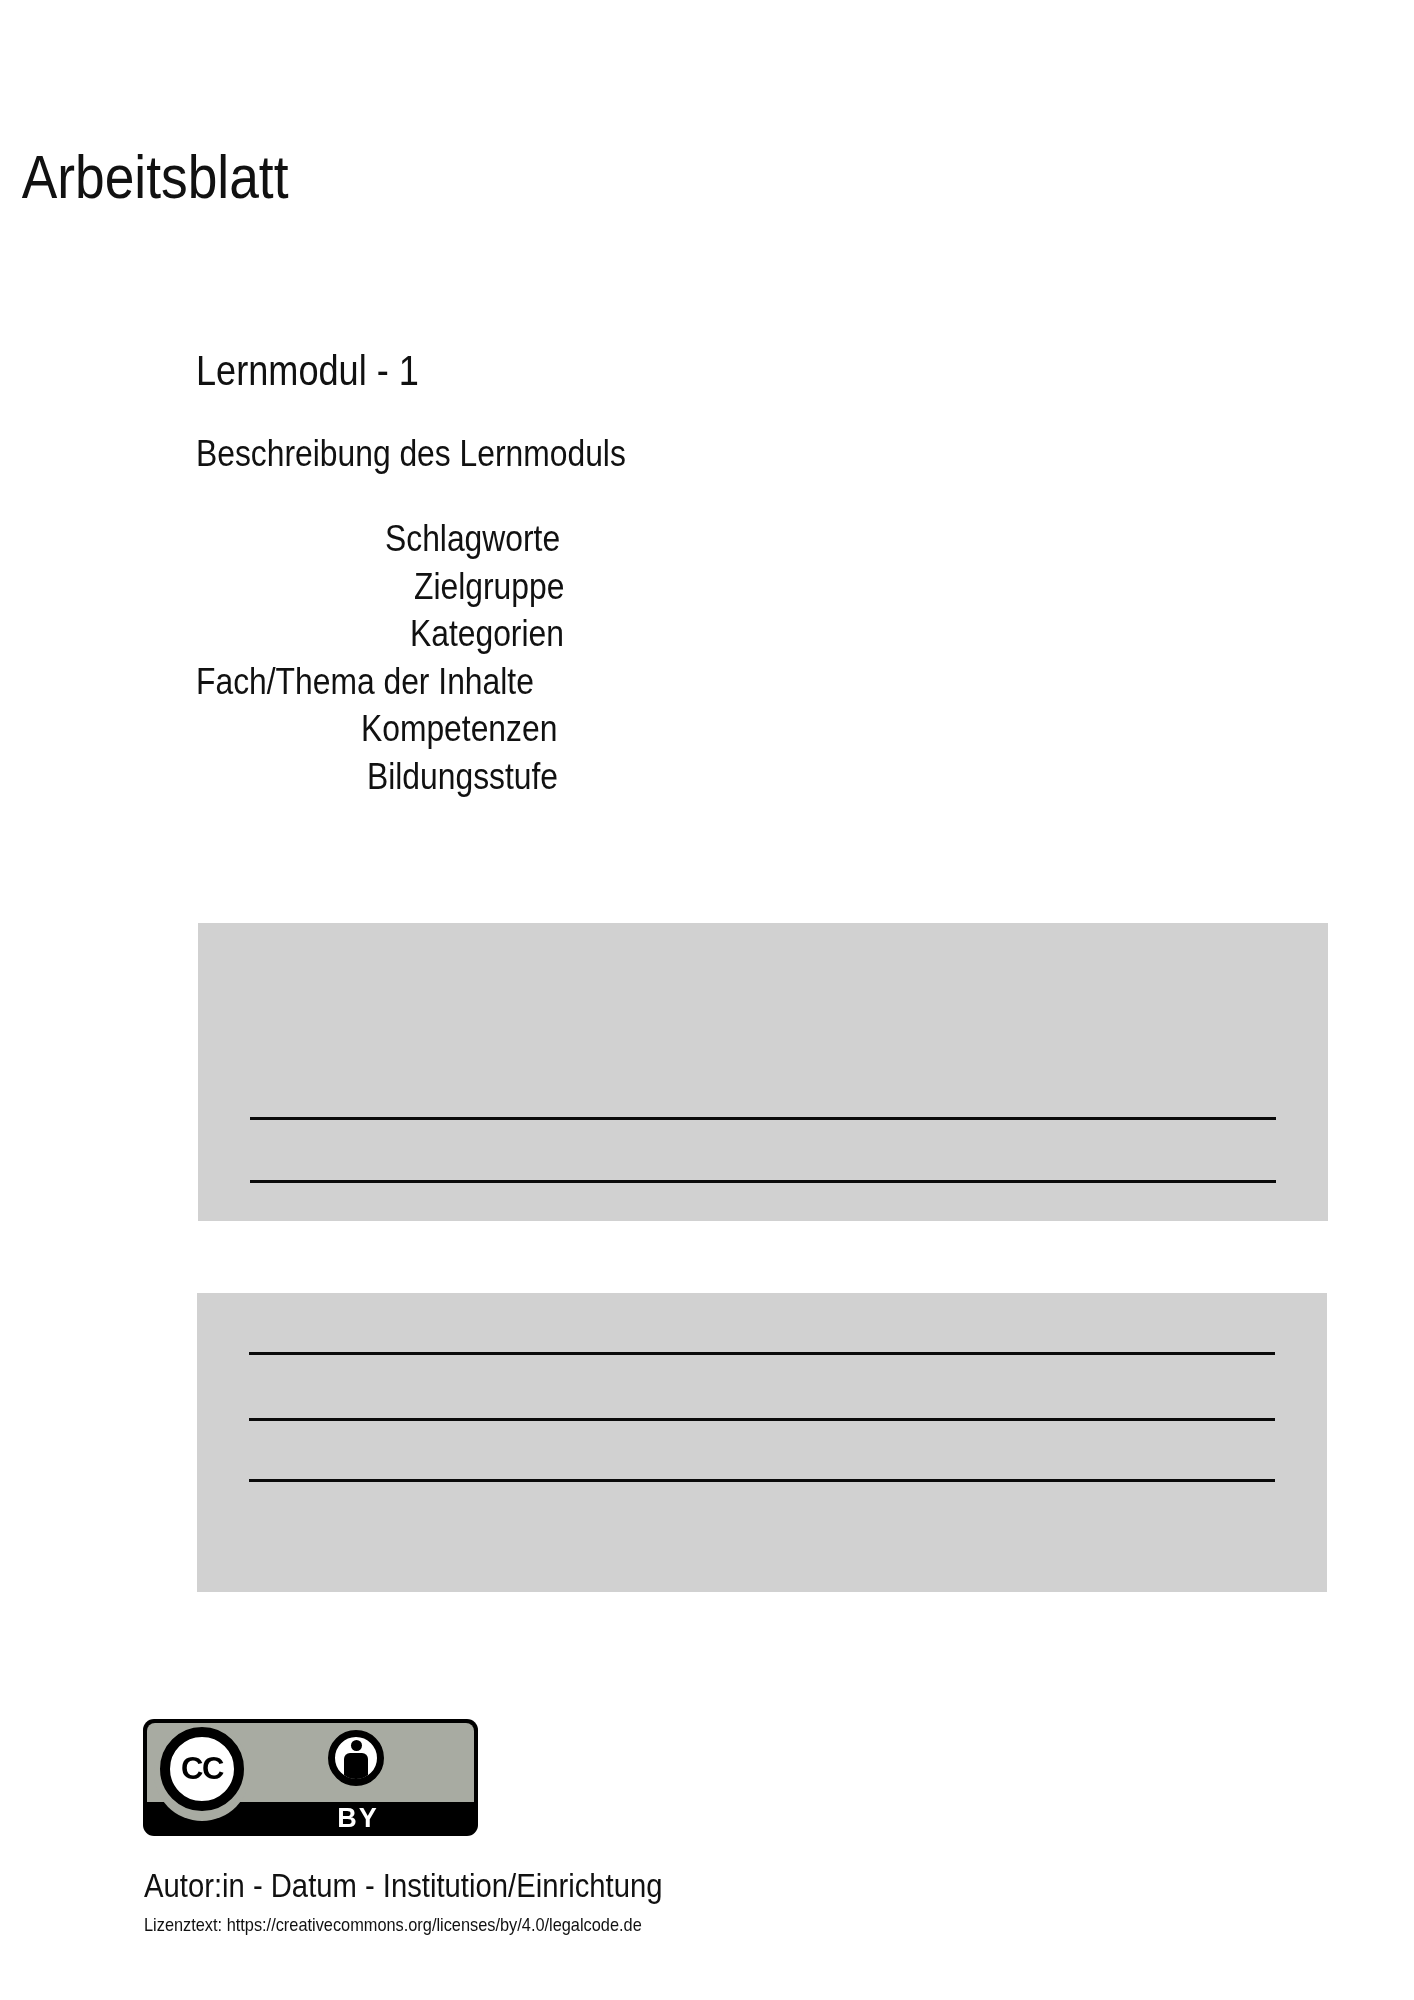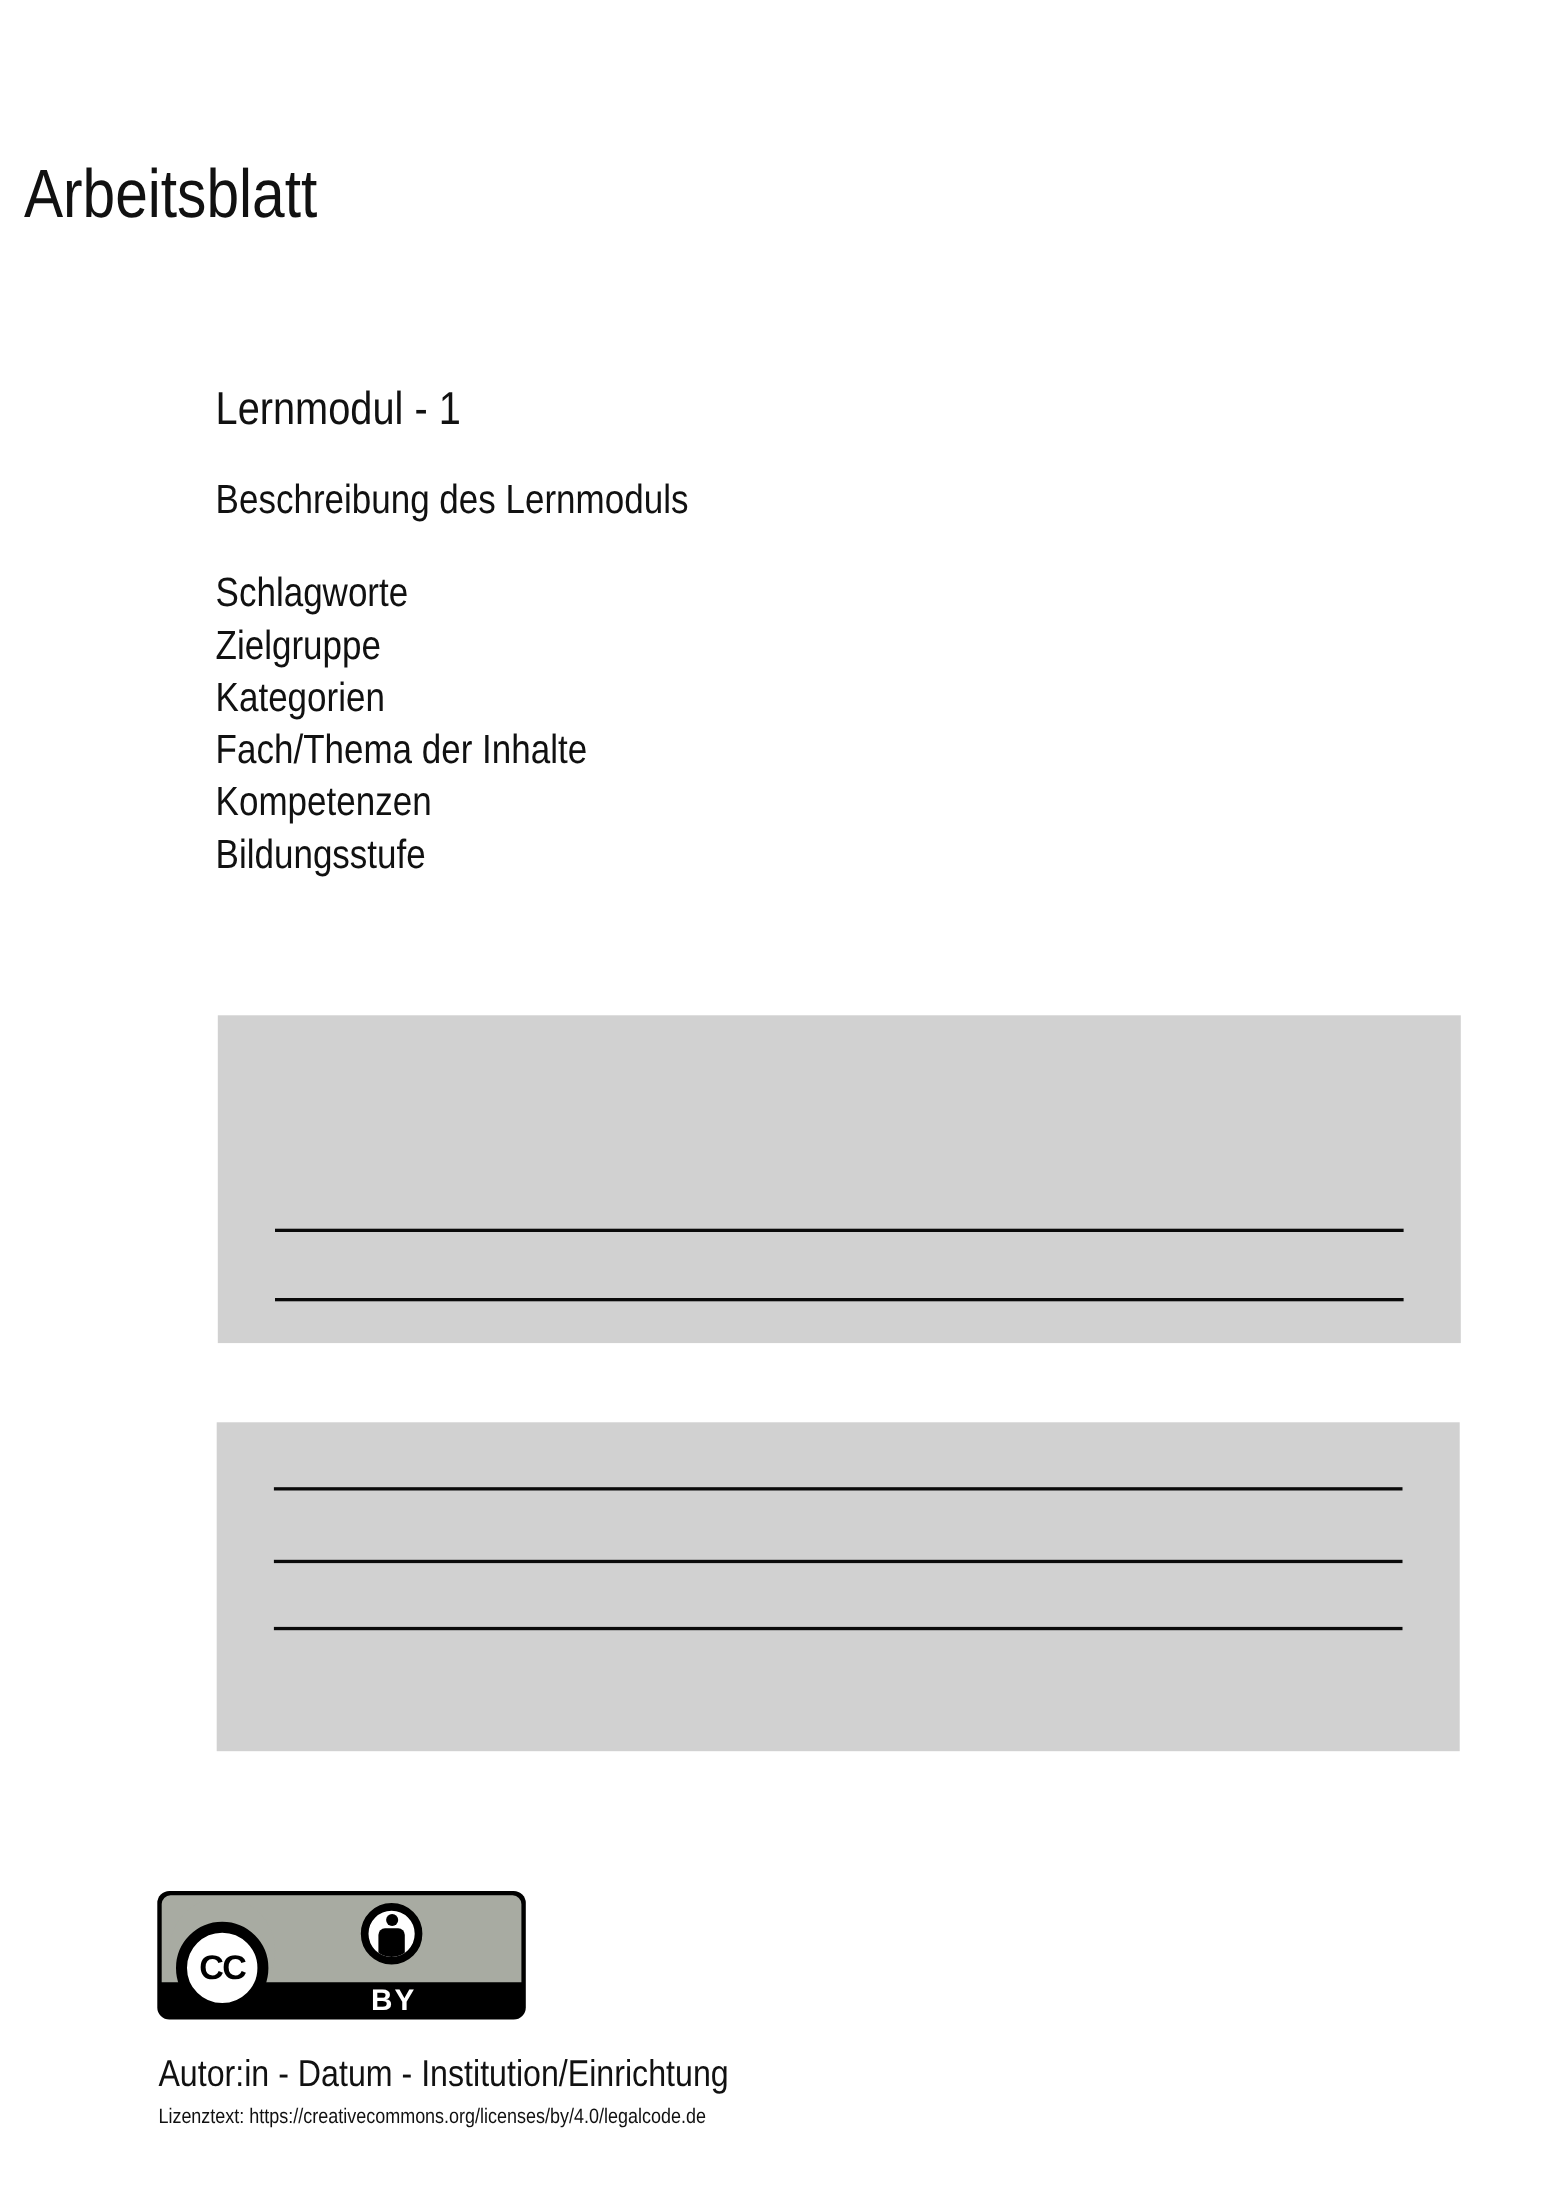--- a/index.html
+++ b/index.html
@@ -39,21 +39,21 @@
     font-size: 42px; line-height: 50px; font-weight: 400; margin-top: 24px;
   }
 
   #module-desc {
     left: 196px; top: 430px;
     font-size: 37px; line-height: 47px; font-weight: 400;
   }
 
   #field-list {
     left: 196px; top: 515px;
-    font-size: 37px; font-weight: 400;
+    font-size: 37px; font-weight: 400; text-align: right;
   }
   #field-list .field-item { line-height: 47.5px; height: 47.5px; }
 
   .answer-box { background: #d1d1d1; }
   #answer-box-1 { left: 198px; top: 923px;  width: 1130px; height: 298px; }
   #answer-box-2 { left: 197px; top: 1293px; width: 1130px; height: 299px; }
   .wline {
     position: absolute;
     left: 52px; right: 52px; height: 2.5px;
     background: #0a0a0a;
@@ -73,21 +73,21 @@
     border-radius: 8px 8px 0 0;
   }
   #cc-halo {
     position: absolute;
     left: 11px; top: 6px; width: 96px; height: 96px;
     background: #a8aba2;
     border-radius: 50%;
   }
   #cc-circle {
     position: absolute;
-    left: 17px; top: 28px; width: 84px; height: 84px;
+    left: 17px; top: 8px; width: 84px; height: 84px;
     background: #ffffff;
     border: 10px solid #000000;
     border-radius: 50%;
     display: flex; align-items: center; justify-content: center;
   }
   #cc-circle span {
     font-size: 31px; font-weight: 700; letter-spacing: -1.5px; color: #000;
   }
   #person-circle {
     position: absolute;

